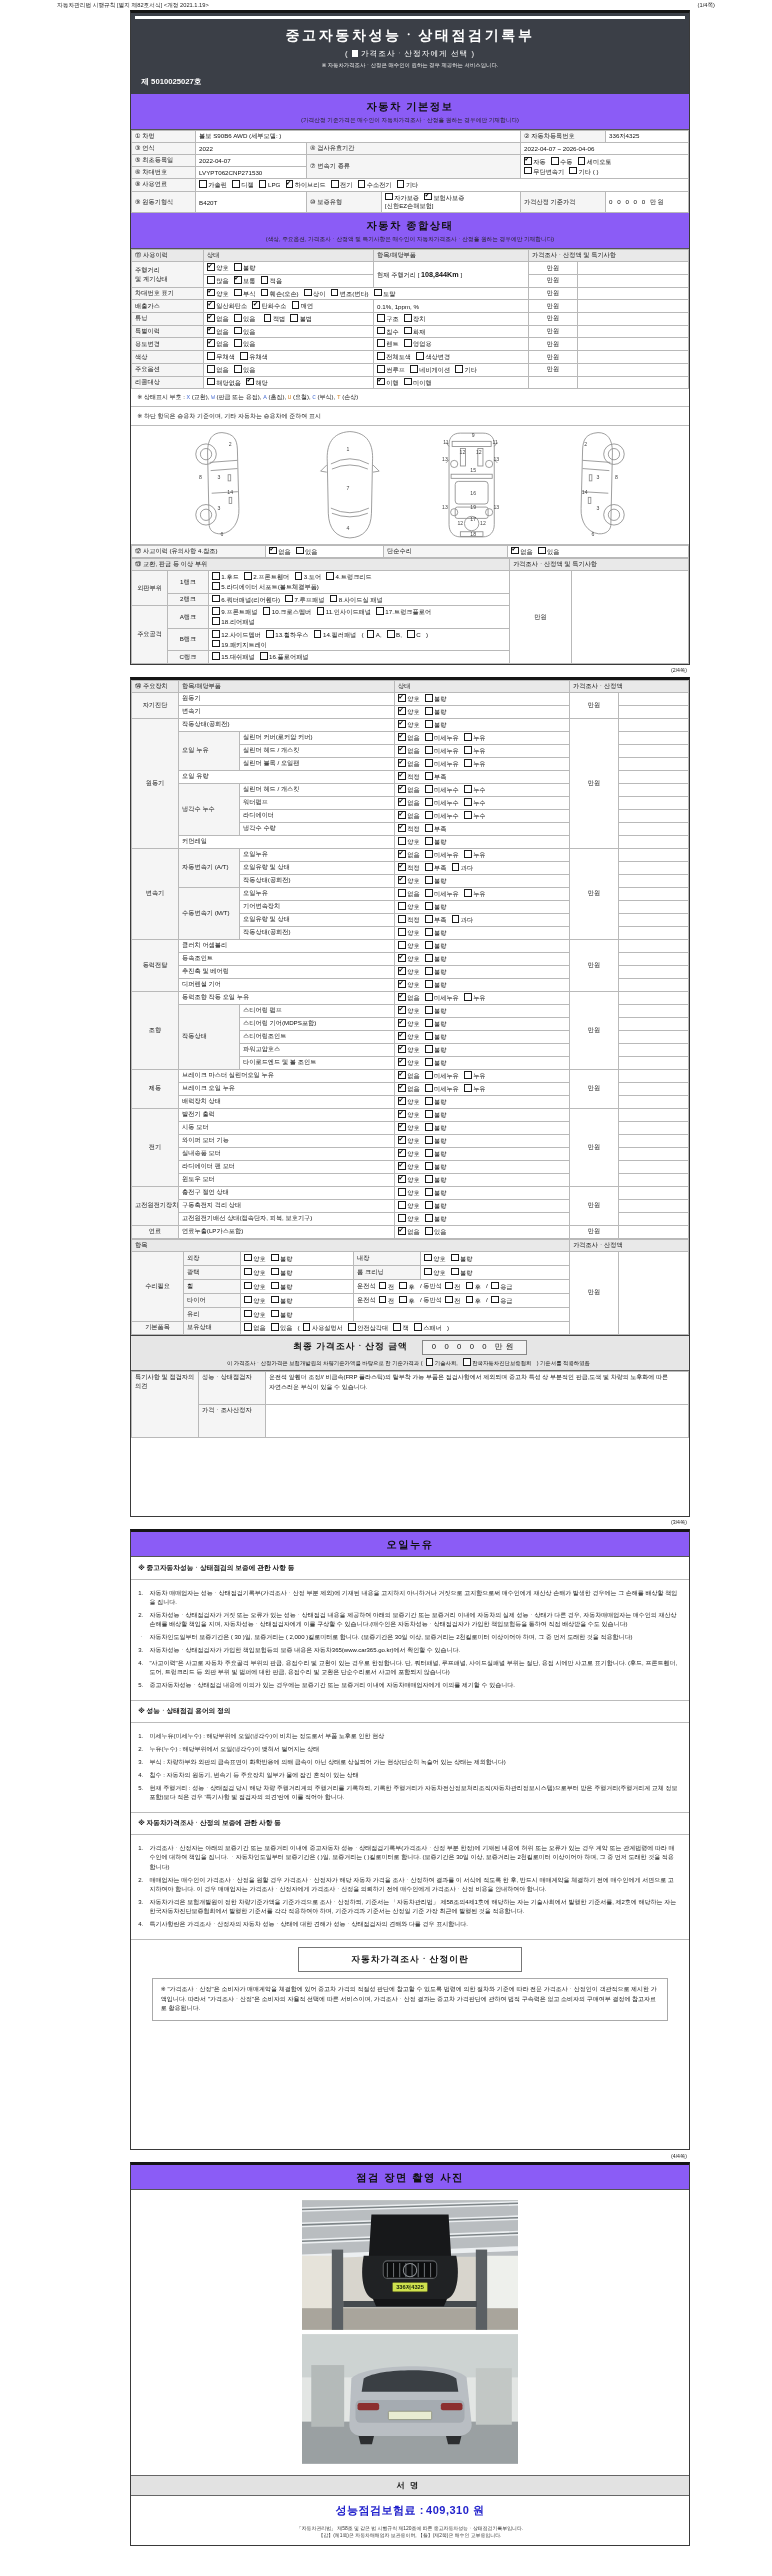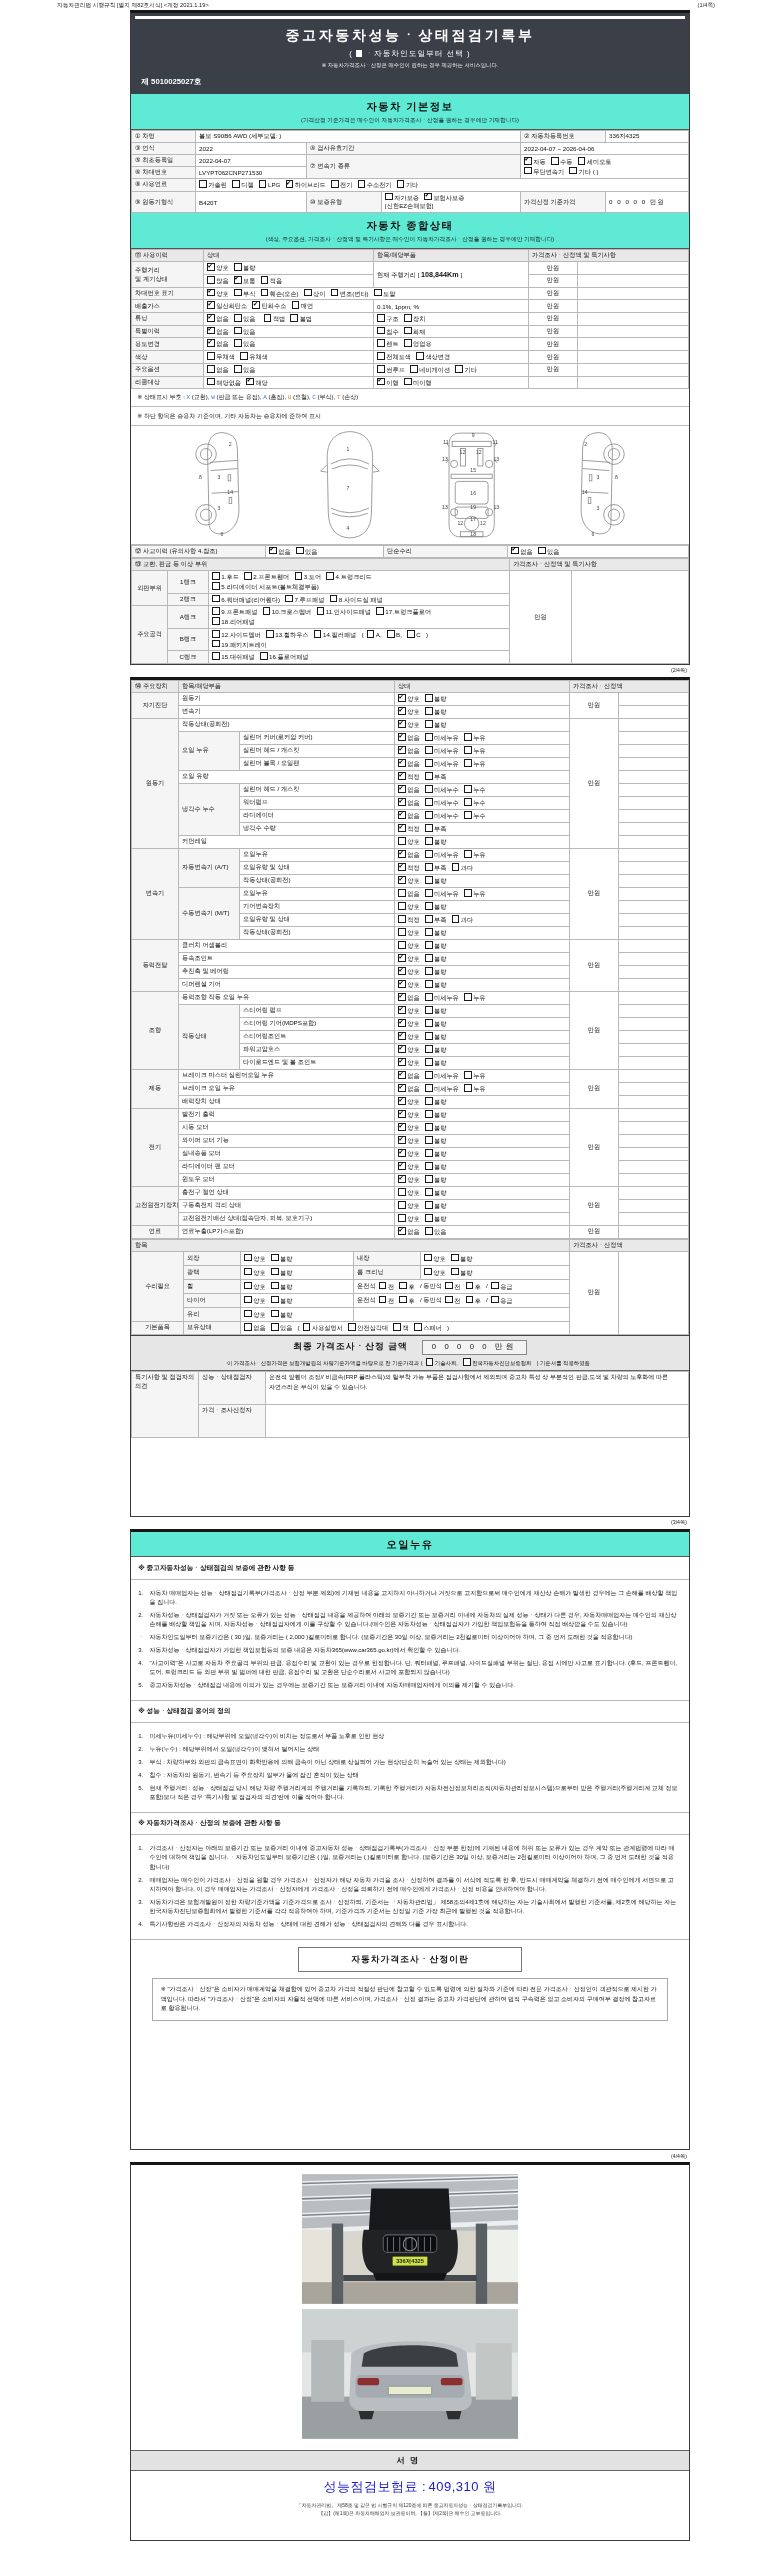--- a/index.html
+++ b/index.html
@@ -12,21 +12,21 @@
   .marker{text-align:right;font-size:5.2px;padding:1.5px 3.1px 2.6px 0;color:#222;}
   
   .hero{background:#3b3f47;color:#fff;padding:2.6px 4.1px 7.2px 4.1px;}
   .hero .stripe{height:3.6px;background:#fff;margin-bottom:7.2px;}
   .hero h1{margin:0;text-align:center;font-size:14px;letter-spacing:2.6px;font-weight:bold;}
   .hero .sel{text-align:center;font-size:7.7px;margin-top:4.1px;letter-spacing:1px;}
   .hero .sel .sq{display:inline-block;width:6.2px;height:7.2px;background:#fff;vertical-align:-1px;margin:0 3.1px;}
   .hero .note{text-align:center;font-size:5.4px;margin-top:3.1px;color:#e8e8e8;}
   .hero .docno{font-size:7.7px;font-weight:bold;margin:8.2px 0 0 6.2px;}
   
-  .band{background:#5eead4;border-bottom:0.5px solid #555;text-align:center;padding:5.7px 0 4.6px;}
+  .band{background:#8b5cf6;border-bottom:0.5px solid #555;text-align:center;padding:5.7px 0 4.6px;}
   .band h2{margin:0;font-size:10.3px;font-weight:bold;letter-spacing:1.5px;}
   .band .sub{font-size:5.7px;margin-top:2.6px;color:#222;}
   table{border-collapse:collapse;width:100%;table-layout:fixed;}
   td,th{border:0.5px solid #b9b9b9;font-size:6.2px;padding:1px 3.1px;vertical-align:middle;word-break:keep-all;}
   th{background:#e9e9e9;font-weight:normal;text-align:left;}
   .lab{background:#f5f5f5;}
   .pr{text-align:center;width:49px;}
   .bl{width:67px;}
   .cb{display:inline-block;width:5.7px;height:5.7px;border:1px solid #1b1b1b;background:#fff;margin-right:1.5px;vertical-align:-1px;position:relative;}
   .cb.on:after{content:"\2714";position:absolute;left:-0.5px;top:-2.6px;font-size:6.2px;color:#000;}
@@ -50,38 +50,38 @@
   .nitem{display:flex;font-size:6px;line-height:1.55;margin:3.6px 0;}
   .nitem .no{width:11.3px;flex:none;}
   .boxwrap{padding:7.2px 20.6px 9.3px;}
   .defbox{border:0.5px solid #777;text-align:center;width:222px;margin:0 auto;padding:5.2px 0;font-size:8.8px;font-weight:bold;letter-spacing:1px;}
   .defp{border:0.5px solid #aaa;margin-top:6.2px;padding:6.2px 8.2px;font-size:6px;line-height:1.6;}
   
   .photos{padding:5.2px 0 7.2px;text-align:center;}
   .photos .ph{margin:4.1px auto;display:block;}
   .signband{background:#e2e2e2;border-top:0.5px solid #666;border-bottom:0.5px solid #666;text-align:center;padding:4.1px 0;font-size:8.2px;font-weight:bold;letter-spacing:5.2px;}
   .feeline{text-align:center;padding:7.2px 0 3.1px;}
-  .fee{color:#2222cc;font-size:13px;font-weight:normal;letter-spacing:0.5px;text-align:center;}
+  .fee{color:#2222cc;font-size:11px;font-weight:bold;letter-spacing:0.5px;text-align:center;}
   .footnotes{text-align:center;font-size:4.9px;color:#333;padding:3.1px 0 5.2px;line-height:1.5;}
   .opin td{height:30px;vertical-align:top;}
   .opin .txt{font-size:6px;line-height:1.6;}
 </style>
 </head>
 <body>
 
 <div class="topline">자동차관리법 시행규칙 [별지 제82호서식] &lt;개정 2021.1.19&gt;</div>
 <div class="topright">(1/4쪽)</div>
 
 <div class="doc">
 
   <section class="page" style="min-height:653px;">
     <div class="hero">
       <div class="stripe"></div>
       <h1>중고자동차성능ㆍ상태점검기록부</h1>
-      <div class="sel"><span>(</span><span class="sq"></span><span>ㆍ자동차인도일부터 선택</span> <span>)</span></div>
+      <div class="sel"><span>(</span><span class="sq"></span><span>가격조사ㆍ산정자에게 선택</span> <span>)</span></div>
       <div class="note">※ 자동차가격조사ㆍ산정은 매수인이 원하는 경우 제공하는 서비스입니다.</div>
       <div class="docno">제 5010025027호</div>
     </div>
 
     <div class="band">
       <h2>자동차 기본정보</h2>
       <div class="sub">(가격산정 기준가격은 매수인이 자동차가격조사ㆍ산정을 원하는 경우에만 기재합니다)</div>
     </div>
     <table>
       <colgroup>
@@ -787,20 +787,23 @@
         </div>
       </div>
     <div class="boxwrap">
       <div class="defbox">자동차가격조사ㆍ산정이란</div>
       <div class="defp">※ "가격조사ㆍ산정"은 소비자가 매매계약을 체결함에 있어 중고차 가격의 적절성 판단에 참고할 수 있도록 법령에 의한 절차와 기준에 따라 전문 가격조사ㆍ산정인이 객관적으로 제시한 가액입니다. 따라서 "가격조사ㆍ산정"은 소비자의 자율적 선택에 따른 서비스이며, 가격조사ㆍ산정 결과는 중고차 가격판단에 관하여 법적 구속력은 없고 소비자의 구매여부 결정에 참고자료로 활용됩니다.</div>
     </div>
   </section>
   <div class="marker">(4/4쪽)</div>
 
   <section class="page" style="min-height:379px;">
+    <div class="band">
+      <h2>점검 장면 촬영 사진</h2>
+    </div>
     <div class="photos">
       <svg class="ph" width="216" height="130" viewBox="0 0 420 252">
         <rect width="420" height="252" fill="#d8d5cd"></rect>
         <rect y="0" width="420" height="110" fill="#b9bdc0"></rect>
         <g stroke="#eceff1" stroke-width="9">
             <path d="M0,18 L420,6"></path>
             <path d="M0,48 L420,34"></path>
             <path d="M0,80 L420,64"></path>
             <path d="M0,110 L420,94"></path>
           </g>

